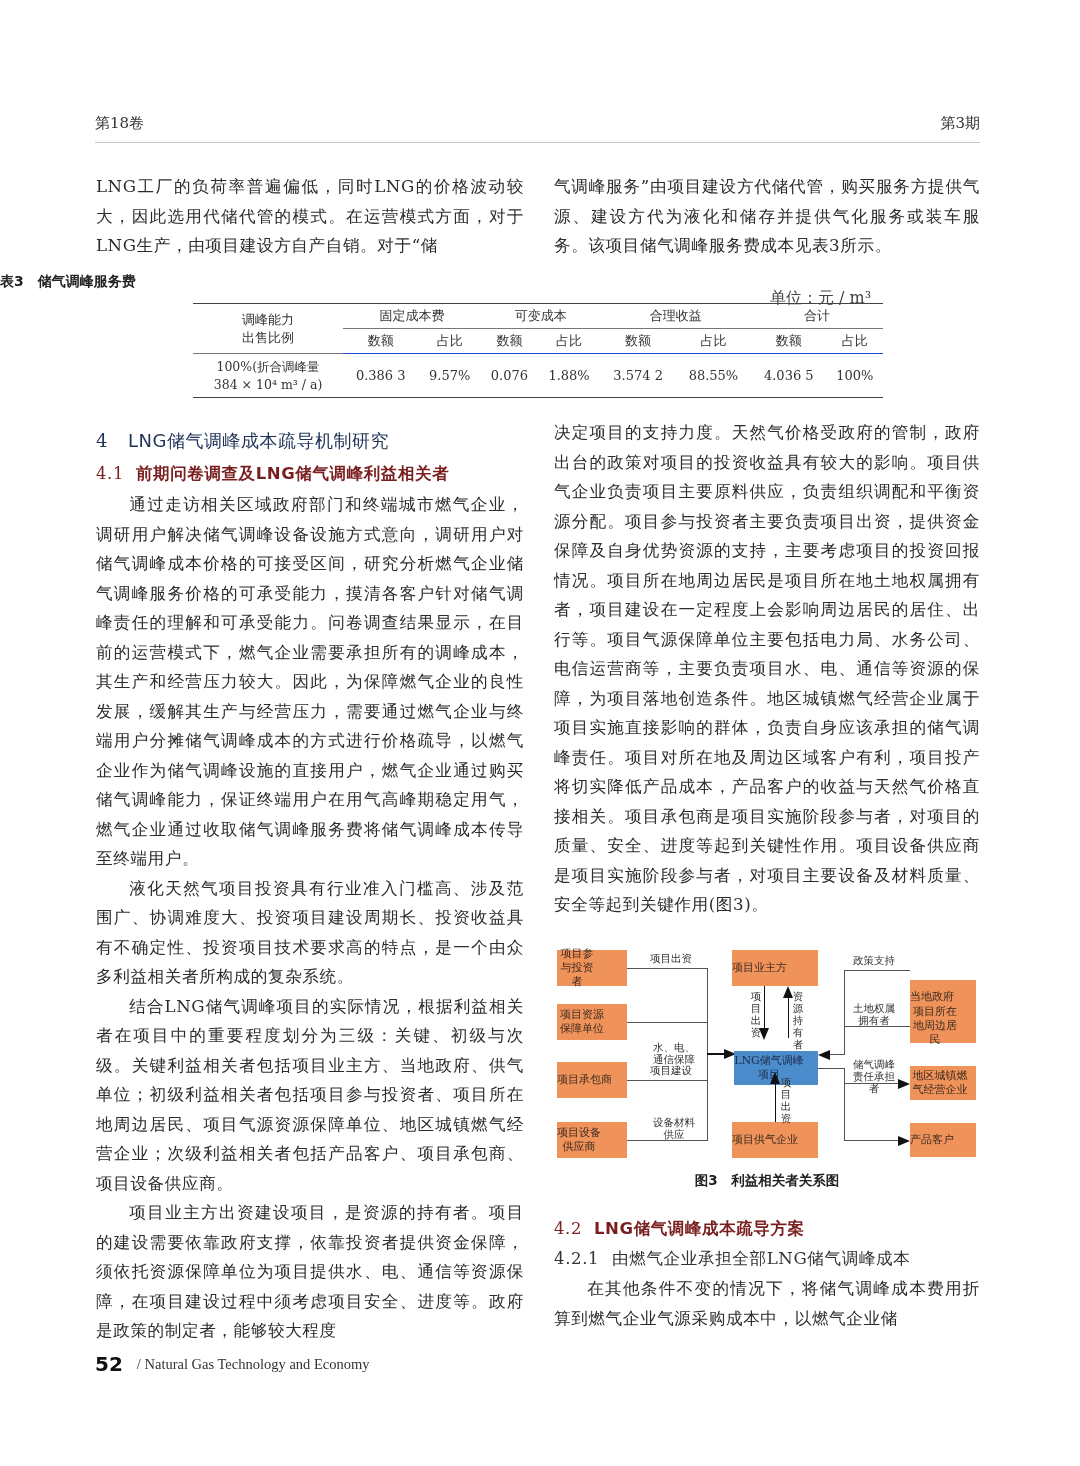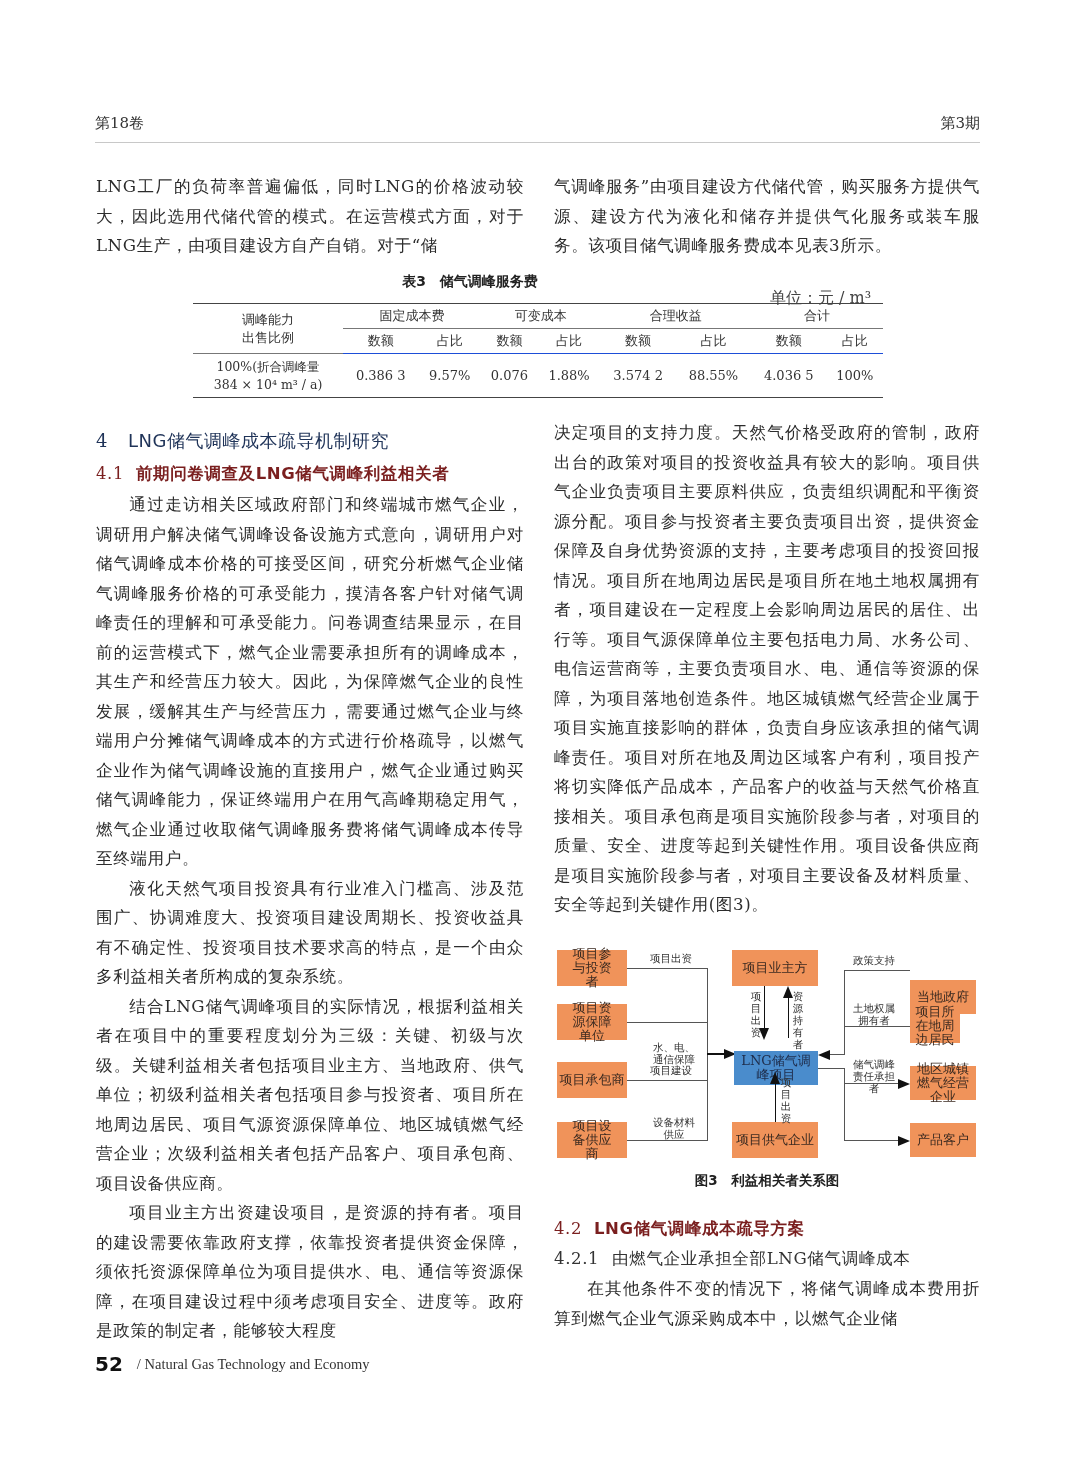--- a/index.html
+++ b/index.html
@@ -18,21 +18,21 @@
   .running-header .title { position: absolute; left: 132px; top: 2px; width: 640px; text-align: left; letter-spacing: 0; }
   .running-header .issue { position: absolute; right: 0; top: 2px; }
   .header-rule { position: absolute; left: 95px; top: 142px; width: 885px; height: 1px; background: #c8c8c8; }
 
   .col { position: absolute; font-size: 16.6px; line-height: 29.5px; text-align: justify; letter-spacing: 0.6px; color: #2c2c2c; }
   .col-left { left: 96px; width: 428px; }
   .col-right { left: 554px; width: 426px; }
   .p { display: block; }
   .indent { text-indent: 2em; }
 
-  .table-caption { position: absolute; left: 0; width: 940px; top: 273px; text-align: center; font-family: "DejaVu Sans", sans-serif; font-size: 14px; font-weight: bold; color: #222; }
+  .table-caption { position: absolute; left: 0; width: 940px; top: 273px; font-family: "DejaVu Sans", sans-serif; font-size: 14px; font-weight: bold; color: #222; }
   .table-unit { position: absolute; left: 770px; top: 288px; font-size: 16px; color: #444; }
   table.data-table {
     position: absolute; left: 193px; top: 303px; width: 690px;
     border-collapse: collapse; font-size: 13px; color: #333;
   }
   table.data-table th, table.data-table td { text-align: center; font-weight: normal; padding: 0; }
   table.data-table thead tr.r1 { height: 25px; }
   table.data-table thead tr.r2 { height: 25px; }
   table.data-table tbody tr { height: 44px; }
   table.data-table { border-top: 1.5px solid #444; border-bottom: 1.5px solid #444; }
@@ -42,21 +42,21 @@
   td.rowlabel { line-height: 18px; font-size: 12.5px; }
 
   .h-section { font-family: "DejaVu Sans", sans-serif; font-size: 18px; color: #1f3358; letter-spacing: 0.5px; }
   .h-section .num { display: inline-block; width: 32px; font-family: "DejaVu Serif", serif; }
   .h-sub { font-family: "DejaVu Sans", sans-serif; font-size: 16.5px; color: #7a1f1f; font-weight: bold; }
   .h-sub .num { display: inline-block; width: 40px; font-family: "DejaVu Serif", serif; font-weight: normal; }
   .h-subsub { font-size: 16.6px; color: #333; }
   .h-subsub .num { display: inline-block; width: 58px; }
 
   .figure { position: absolute; left: 554px; top: 946px; width: 426px; height: 220px; }
-  .box { position: absolute; background: #f0935a; color: #3b2a20; font-size: 13px; line-height: 14px; text-align: center; display: flex; align-items: center; justify-content: center; font-family: "DejaVu Serif", serif; }
+  .box { position: absolute; background: #f0935a; color: #3b2a20; font-size: 11px; line-height: 14px; text-align: center; display: flex; align-items: center; font-family: "DejaVu Serif", serif; }
   .box.center { background: #4a8ccc; color: #1e2c4a; }
   .lbl { position: absolute; font-size: 10.5px; line-height: 12px; color: #333; text-align: center; }
   .lbl.vert { width: 12px; line-height: 12px; word-break: break-all; }
   .line { position: absolute; background: #555; }
   .arrow-r { position: absolute; width: 0; height: 0; border-top: 5px solid transparent; border-bottom: 5px solid transparent; border-left: 12px solid #111; }
   .arrow-l { position: absolute; width: 0; height: 0; border-top: 5px solid transparent; border-bottom: 5px solid transparent; border-right: 12px solid #111; }
   .arrow-d { position: absolute; width: 0; height: 0; border-left: 5px solid transparent; border-right: 5px solid transparent; border-top: 12px solid #111; }
   .arrow-u { position: absolute; width: 0; height: 0; border-left: 5px solid transparent; border-right: 5px solid transparent; border-bottom: 12px solid #111; }
   .fig-caption { position: absolute; left: 554px; top: 1172px; width: 426px; text-align: center; font-family: "DejaVu Sans", sans-serif; font-size: 13.5px; font-weight: bold; color: #222; }
 
@@ -172,21 +172,21 @@
   <div class="box" style="left:178px;top:176px;width:86px;height:36px;">
       <span>项目供气企业</span>
     </div>
   <div class="line" style="left:221px;top:138px;width:1px;height:38px;background:#111;"></div>
   <div class="arrow-u" style="left:216px;top:126px;"></div>
   <div class="lbl vert" style="left:226px;top:130px;">项目出资</div>
 
   <div class="box" style="left:356px;top:6px;width:66px;height:34px;margin-top:28px;">
       <span>当地政府</span>
     </div>
-  <div class="box" style="left:356px;top:63px;width:50px;height:34px;">
+  <div class="box" style="left:356px;top:63px;width:66px;height:34px;">
       <span style="width:50px;">项目所在地周边居民</span>
     </div>
   <div class="box" style="left:356px;top:120px;width:66px;height:34px;">
       <span style="width:60px;">地区城镇燃气经营企业</span>
     </div>
   <div class="box" style="left:356px;top:177px;width:66px;height:34px;">
       <span>产品客户</span>
     </div>
 
   <div class="line" style="left:290px;top:24px;width:66px;height:1px;"></div>

